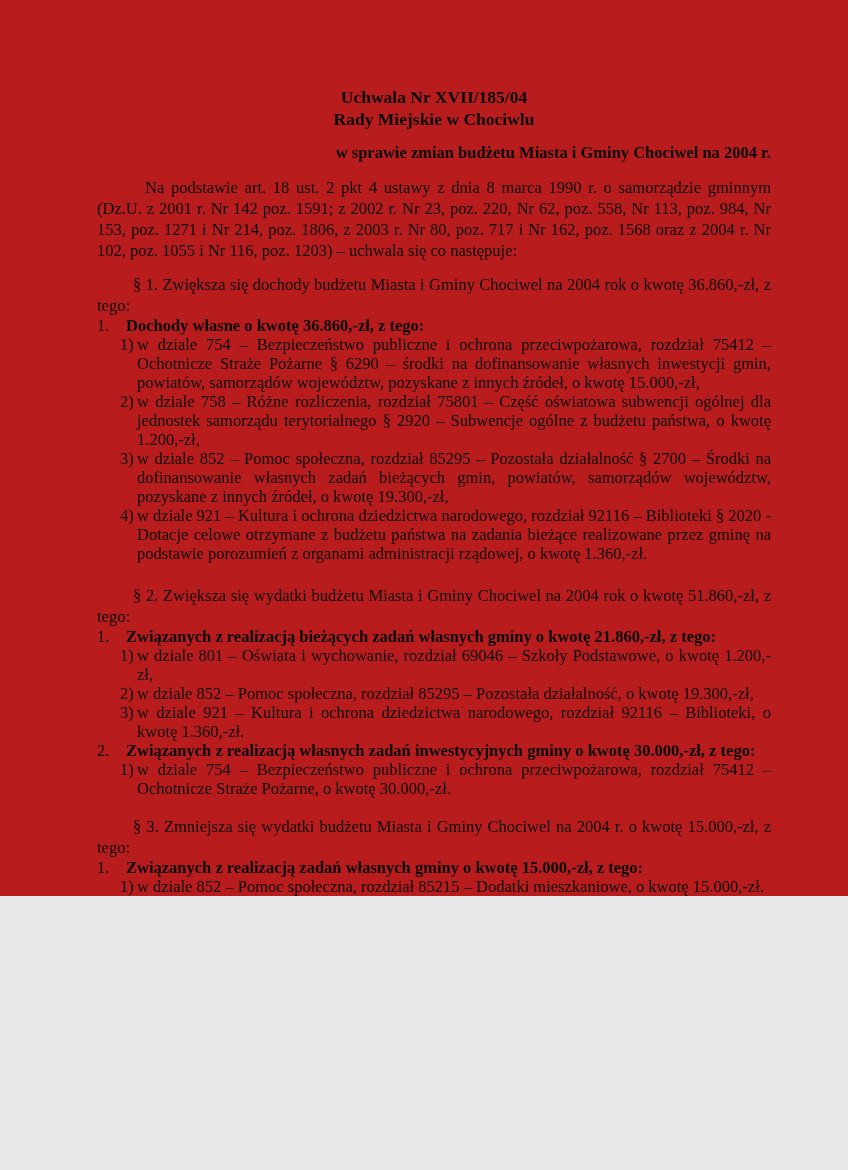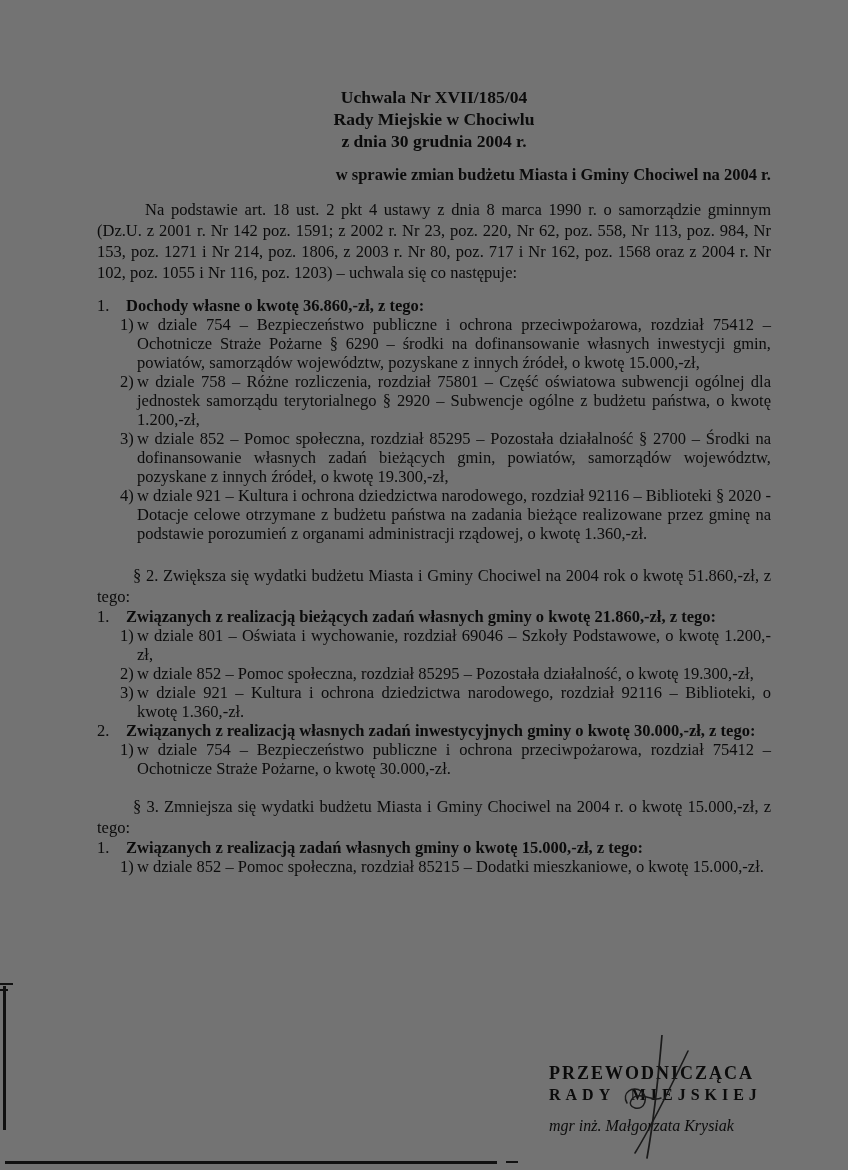--- a/index.html
+++ b/index.html
@@ -1,20 +1,20 @@
 <!DOCTYPE html>
 <html lang="pl"><head>
 <meta charset="utf-8">
 <style>
   html,body{margin:0;padding:0;background:#e8e8e8;}
   .page{
     position:relative;
-    width:848px;height:1170px;
+    width:848px;height:896px;
     margin:0 auto;
-    background:#737373;
+    background:#b91c1c;
     overflow:hidden;
     font-family:"Liberation Serif","DejaVu Serif",serif;
     color:#0b0b0b;
     -webkit-font-smoothing:antialiased;
   }
   .content{
     position:absolute;
     left:97px;top:86px;
     width:674px;
     font-size:16.5px;
@@ -121,28 +121,28 @@
 </head>
 <body>
 
 <div class="page">
 
   <div class="content">
 
     <header class="doc-header">
       <div>Uchwala Nr XVII/185/04</div>
       <div>Rady Miejskie w Chociwlu</div>
-      <div>z dnia 30 grudnia 2004 r.</div>
     </header>
 
     <p class="subject">w sprawie zmian budżetu Miasta i Gminy Chociwel na 2004 r.</p>
 
     <p class="preamble">Na podstawie art. 18 ust. 2 pkt 4 ustawy z dnia 8 marca 1990 r. o samorządzie gminnym (Dz.U. z 2001 r. Nr 142 poz. 1591; z 2002 r. Nr 23, poz. 220, Nr 62, poz. 558, Nr 113, poz. 984, Nr 153, poz. 1271 i Nr 214, poz. 1806, z 2003 r. Nr 80, poz. 717 i Nr 162, poz. 1568 oraz z 2004 r. Nr 102, poz. 1055 i Nr 116, poz. 1203) – uchwala się co następuje:</p>
 
     <section class="sec first">
+      <p class="sec-intro">§ 1. Zwiększa się dochody budżetu Miasta i Gminy Chociwel na 2004 rok o kwotę 36.860,-zł, z tego:</p>
       <div class="li l1">
         <span class="mk">1.</span>
         <div class="txt">Dochody własne o kwotę 36.860,-zł, z tego:</div>
       </div>
       <div class="li l2">
         <span class="mk">1)</span>
         <div class="txt">w dziale 754 – Bezpieczeństwo publiczne i ochrona przeciwpożarowa, rozdział 75412 – Ochotnicze Straże Pożarne § 6290 – środki na dofinansowanie własnych inwestycji gmin, powiatów, samorządów województw, pozyskane z innych źródeł, o kwotę 15.000,-zł,</div>
       </div>
       <div class="li l2">
         <span class="mk">2)</span>

